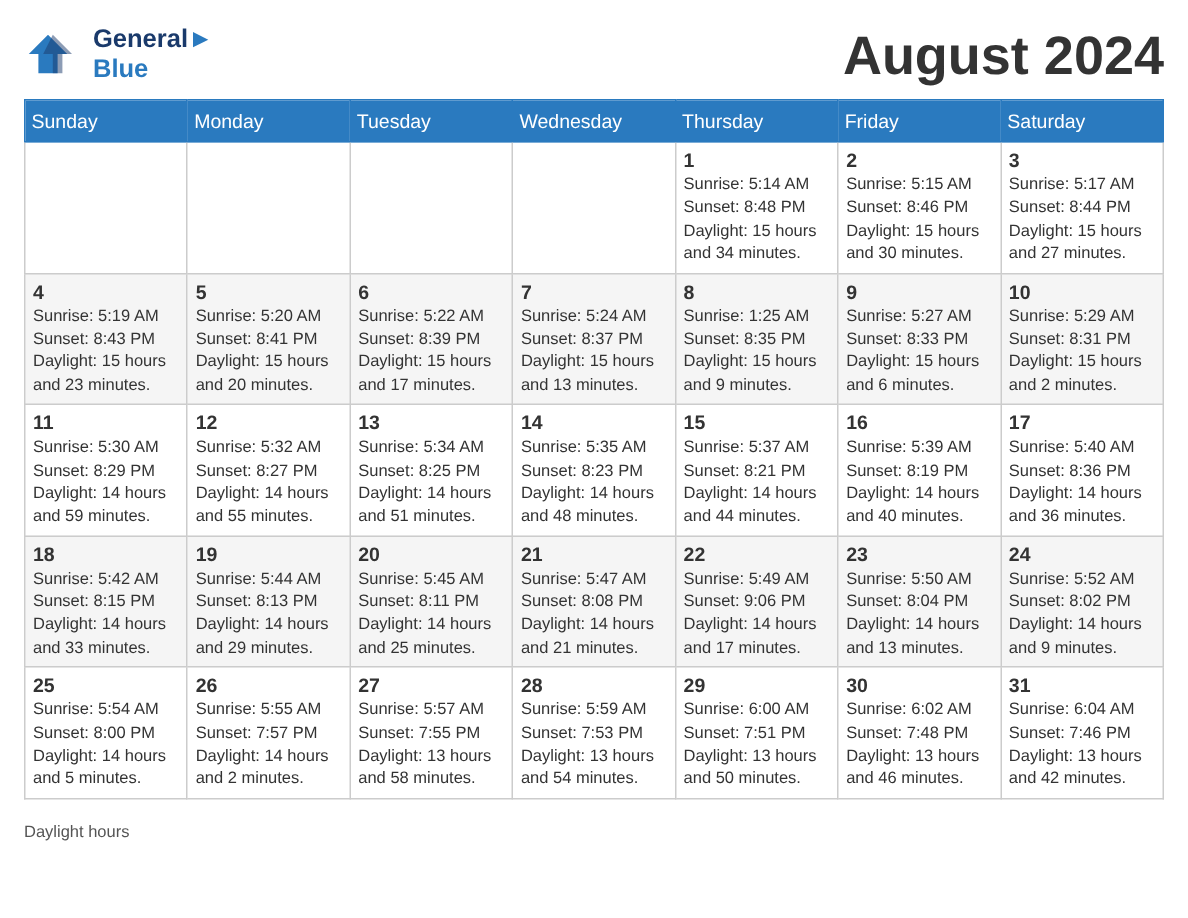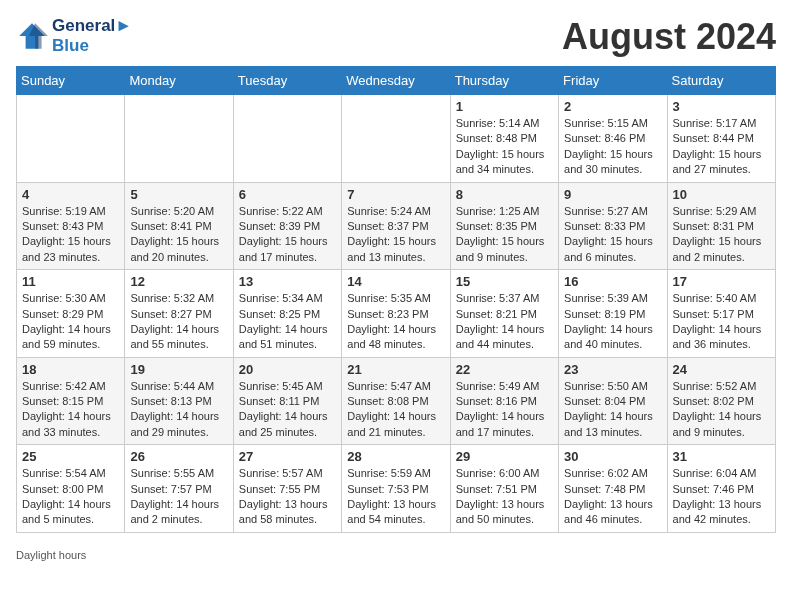--- a/index.html
+++ b/index.html
@@ -12,21 +12,21 @@
     }
     .header {
       display: flex;
       justify-content: space-between;
       align-items: flex-start;
       margin-bottom: 8px;
     }
     .logo {
       display: flex;
       align-items: center;
-      gap: 4px;
+      gap: 14px;
     }
     .logo-icon {
       width: 32px;
       height: 32px;
     }
     .title-block {
       text-align: left;
     }
     .month-year {
       font-size: 36px;
@@ -184,21 +184,21 @@
         <td>
           <span class="day-num">15</span>
           <div class="day-info"><span>Sunrise: 5:37 AM</span><br><span>Sunset: 8:21 PM</span><br><span>Daylight: 14 hours and 44 minutes.</span></div>
         </td>
         <td>
           <span class="day-num">16</span>
           <div class="day-info"><span>Sunrise: 5:39 AM</span><br><span>Sunset: 8:19 PM</span><br><span>Daylight: 14 hours and 40 minutes.</span></div>
         </td>
         <td>
           <span class="day-num">17</span>
-          <div class="day-info"><span>Sunrise: 5:40 AM</span><br><span>Sunset: 5:17 PM</span><br><span>Daylight: 14 hours and 36 minutes.</span></div>
+          <div class="day-info"><span>Sunrise: 5:40 AM</span><br><span>Sunset: 8:36 PM</span><br><span>Daylight: 14 hours and 36 minutes.</span></div>
         </td>
       </tr>
       <tr>
         <td>
           <span class="day-num">18</span>
           <div class="day-info"><span>Sunrise: 5:42 AM</span><br><span>Sunset: 8:15 PM</span><br><span>Daylight: 14 hours and 33 minutes.</span></div>
         </td>
         <td>
           <span class="day-num">19</span>
           <div class="day-info"><span>Sunrise: 5:44 AM</span><br><span>Sunset: 8:13 PM</span><br><span>Daylight: 14 hours and 29 minutes.</span></div>
@@ -206,21 +206,21 @@
         <td>
           <span class="day-num">20</span>
           <div class="day-info"><span>Sunrise: 5:45 AM</span><br><span>Sunset: 8:11 PM</span><br><span>Daylight: 14 hours and 25 minutes.</span></div>
         </td>
         <td>
           <span class="day-num">21</span>
           <div class="day-info"><span>Sunrise: 5:47 AM</span><br><span>Sunset: 8:08 PM</span><br><span>Daylight: 14 hours and 21 minutes.</span></div>
         </td>
         <td>
           <span class="day-num">22</span>
-          <div class="day-info"><span>Sunrise: 5:49 AM</span><br><span>Sunset: 8:16 PM</span><br><span>Daylight: 14 hours and 17 minutes.</span></div>
+          <div class="day-info"><span>Sunrise: 5:49 AM</span><br><span>Sunset: 9:06 PM</span><br><span>Daylight: 14 hours and 17 minutes.</span></div>
         </td>
         <td>
           <span class="day-num">23</span>
           <div class="day-info"><span>Sunrise: 5:50 AM</span><br><span>Sunset: 8:04 PM</span><br><span>Daylight: 14 hours and 13 minutes.</span></div>
         </td>
         <td>
           <span class="day-num">24</span>
           <div class="day-info"><span>Sunrise: 5:52 AM</span><br><span>Sunset: 8:02 PM</span><br><span>Daylight: 14 hours and 9 minutes.</span></div>
         </td>
       </tr>

